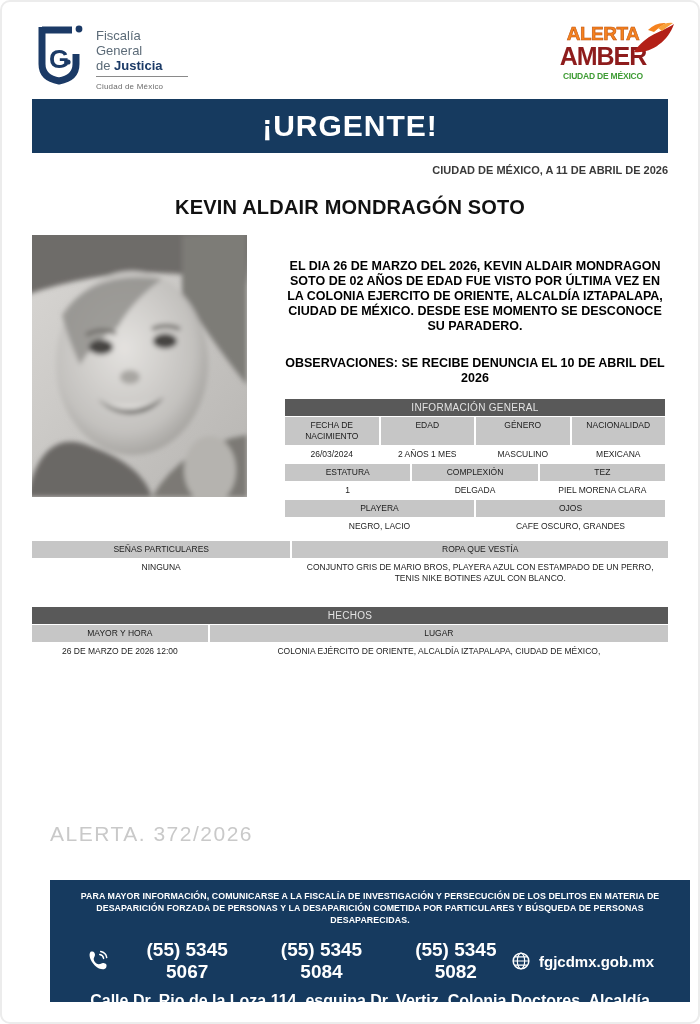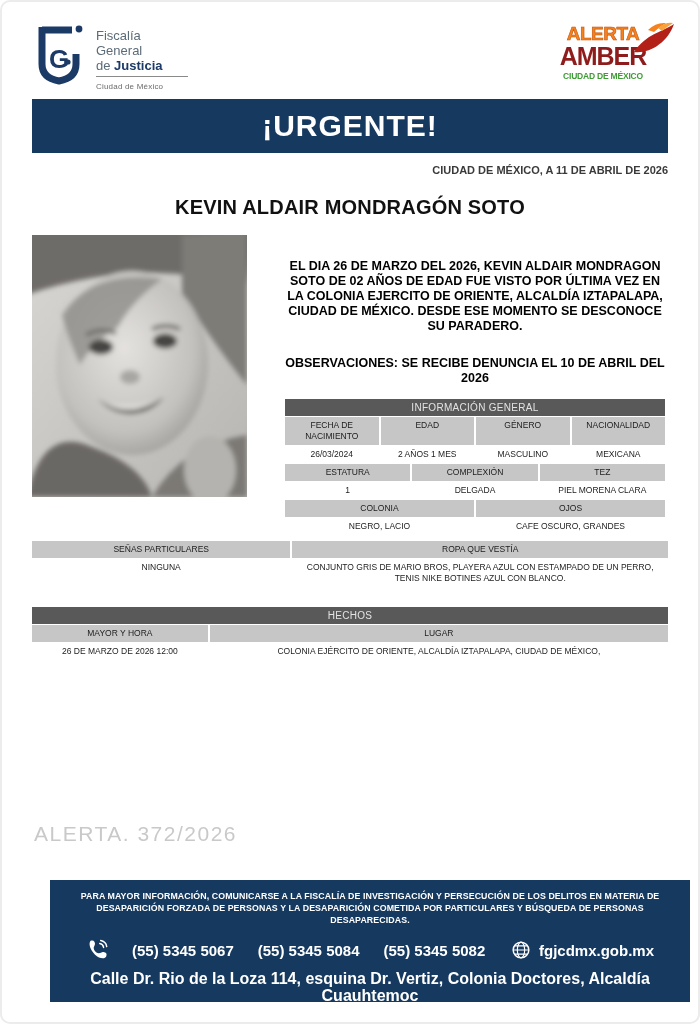--- a/index.html
+++ b/index.html
@@ -40,27 +40,27 @@
   .cell{flex:1;font-size:8.5px;text-align:center;padding:3px 2px;line-height:11px;}
   .cell + .cell{margin-left:2px;}
   .hdr{background:#c6c6c6;color:#1c1c1c;}
   .val{background:#fff;color:#1c1c1c;}
   .wide{margin-top:6px;}
   .w-left{flex:0 0 40%;}
   .h-left{flex:0 0 27%;}
   .hechos{margin-top:20px;}
   .two-line{padding:3px 10px;}
   
-  .alert-number{position:absolute;left:32px;top:820px;font-size:21px;color:#c9c9c9;letter-spacing:1.5px;}
+  .alert-number{position:absolute;left:48px;top:820px;font-size:21px;color:#c9c9c9;letter-spacing:1.5px;}
   
   .footer{position:absolute;left:48px;top:878px;width:640px;height:122px;box-sizing:border-box;
     background:#163a5f;color:#fff;text-align:center;padding:10px 14px 0 14px;}
   .f-info{font-size:8.8px;font-weight:bold;line-height:12px;margin:0 auto;max-width:600px;letter-spacing:.1px;}
   .f-contact{display:flex;align-items:center;margin-top:13px;padding:0 22px;}
-  .f-phones{display:flex;align-items:center;gap:24px;font-size:15px;font-weight:bold;}
+  .f-phones{display:flex;align-items:center;gap:24px;font-size:19px;font-weight:bold;}
   .f-web{display:flex;align-items:center;gap:8px;margin-left:auto;font-size:15px;font-weight:bold;}
   .f-addr{margin-top:9px;font-size:16px;font-weight:bold;line-height:17px;}
   .icon{display:inline-flex;}
 </style>
 </head>
 <body>
 
 <div class="page">
 
   <div class="header">
@@ -164,21 +164,21 @@
           <div class="cell hdr">ESTATURA</div>
           <div class="cell hdr">COMPLEXIÓN</div>
           <div class="cell hdr">TEZ</div>
         </div>
         <div class="tbl-row">
           <div class="cell val">1</div>
           <div class="cell val">DELGADA</div>
           <div class="cell val">PIEL MORENA CLARA</div>
         </div>
         <div class="tbl-row">
-          <div class="cell hdr">COLONIA</div>
+          <div class="cell hdr">PLAYERA</div>
           <div class="cell hdr">OJOS</div>
         </div>
         <div class="tbl-row">
           <div class="cell val">NEGRO, LACIO</div>
           <div class="cell val">CAFE OSCURO, GRANDES</div>
         </div>
       </div>
     </div>
   </div>
 

